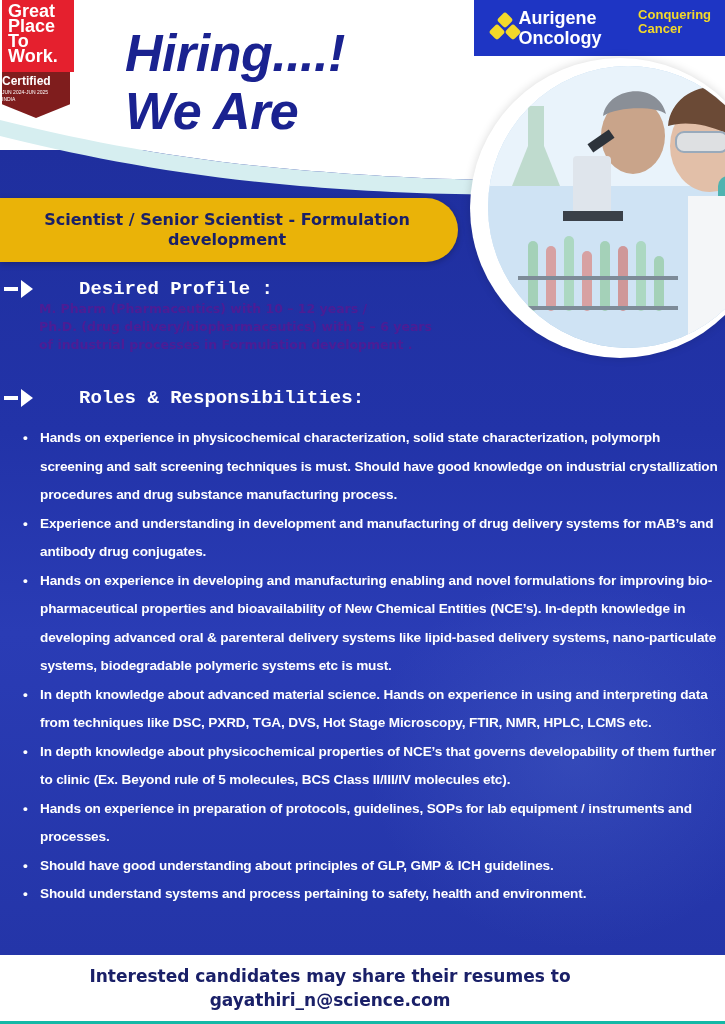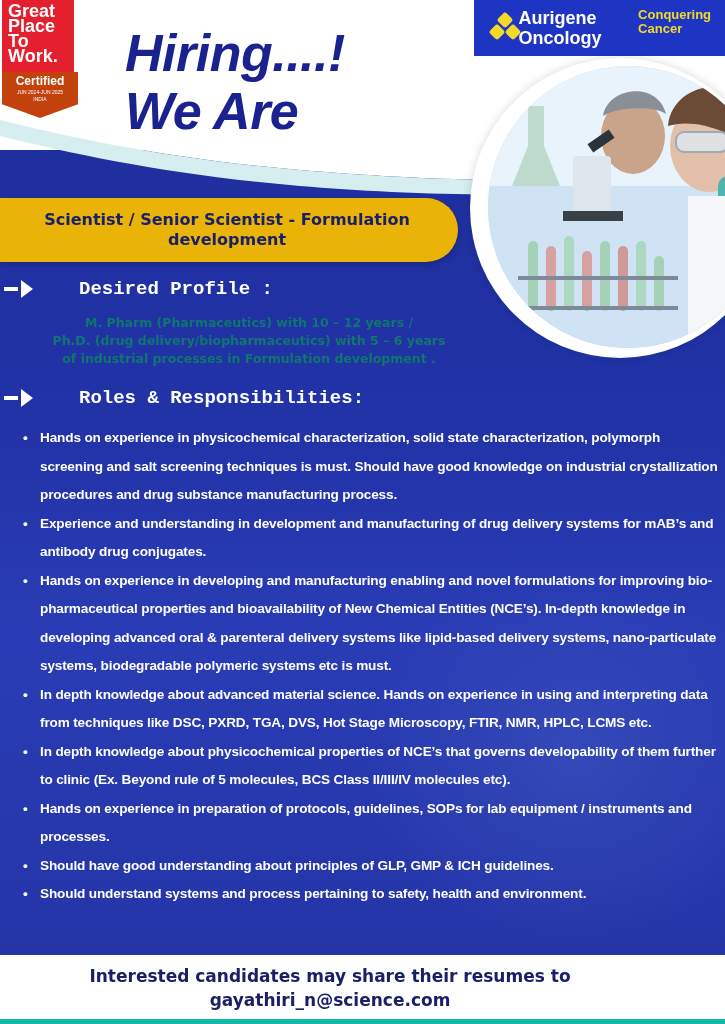--- a/index.html
+++ b/index.html
@@ -21,23 +21,23 @@
 
   
   .gptw { position: absolute; left: 2px; top: 0; width: 72px; height: 118px; }
   .gptw-red { position: absolute; left: 0; top: 0; width: 72px; height: 72px; background: #e5202e; }
   .gptw-red span {
     display: block; color: #fff; font-family: "Liberation Sans", sans-serif; font-weight: bold;
     font-size: 18px; line-height: 15px; padding-left: 6px;
   }
   .gptw-red span:first-child { padding-top: 4px; }
   .gptw-blue {
-    position: absolute; left: 0; top: 72px; width: 76px; height: 46px; background: #c2410c;
+    position: absolute; left: 0; top: 72px; width: 68px; height: 46px; background: #7f1d1d;
     clip-path: polygon(0 0, 100% 0, 100% 70%, 50% 100%, 0 70%);
-    text-align: center; color: #fff; font-family: "Liberation Sans", sans-serif;
+    color: #fff; font-family: "Liberation Sans", sans-serif;
   }
   .gptw-cert { font-size: 12px; font-weight: bold; line-height: 14px; padding-top: 2px; }
   .gptw-date { font-size: 5px; line-height: 8px; }
   .gptw-country { font-size: 5px; line-height: 7px; }
 
   
   .headline {
     position: absolute; left: 125px; top: 24px; color: #1a2290;
     font-family: "Liberation Sans", sans-serif; font-weight: bold; font-style: italic;
     font-size: 52px; line-height: 58px; letter-spacing: -0.5px;
@@ -76,35 +76,35 @@
   }
 
   
   .section-head { position: absolute; left: 4px; display: flex; align-items: center; color: #fff; }
   .arrow { display: flex; align-items: center; margin-right: 10px; }
   .arrow .bar { width: 14px; height: 4px; background: #fff; margin-right: 3px; }
   .arrow .tri { width: 0; height: 0; border-top: 9px solid transparent; border-bottom: 9px solid transparent; border-left: 12px solid #fff; }
   .section-title { font-family: Liberation Mono, monospace; font-weight: bold; font-size: 19px; line-height: 24px; color: #fff; margin-left: 36px; }
 
   .profile-text {
-    position: absolute; left: 39px; top: 314px; width: 420px; color: #0f766e;
-    font-family: "DejaVu Sans", sans-serif; font-weight: bold; font-size: 12.5px; line-height: 18px; text-align: center;
+    position: absolute; left: 39px; top: 300px; width: 420px; color: #4c1d95;
+    font-family: "DejaVu Sans", sans-serif; font-weight: bold; font-size: 12.5px; line-height: 18px;
   }
   .profile-text div { white-space: nowrap; }
 
   .roles { position: absolute; left: 20px; top: 424px; width: 700px; list-style: none; }
   .roles li {
     position: relative; padding-left: 20px; color: #fff;
     font-family: "Liberation Sans", sans-serif; font-weight: bold; font-size: 13.6px; line-height: 28.5px;
     letter-spacing: -0.15px;
   }
   .roles li::before { content: "\2022"; position: absolute; left: 3px; top: 0; color: #fff; }
 
   
-  .footer { position: absolute; left: 0; top: 955px; width: 725px; height: 69px; background: #ffffff; border-bottom: 5px solid #14b8a6; }
+  .footer { position: absolute; left: 0; top: 955px; width: 725px; height: 69px; background: #ffffff; border-bottom: 3px solid #14b8a6; }
   .footer-text {
     position: absolute; left: 0; top: 9px; width: 660px; text-align: center; color: #1a2068;
     font-family: "DejaVu Sans", sans-serif; font-weight: bold; font-size: 17px; line-height: 24px;
   }
 </style>
 </head>
 <body>
 
 <div class="poster">
 

